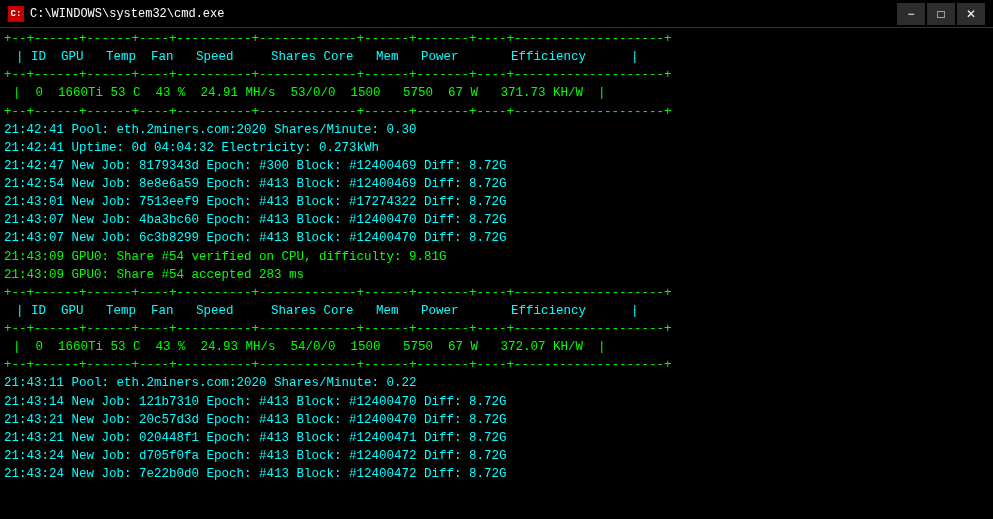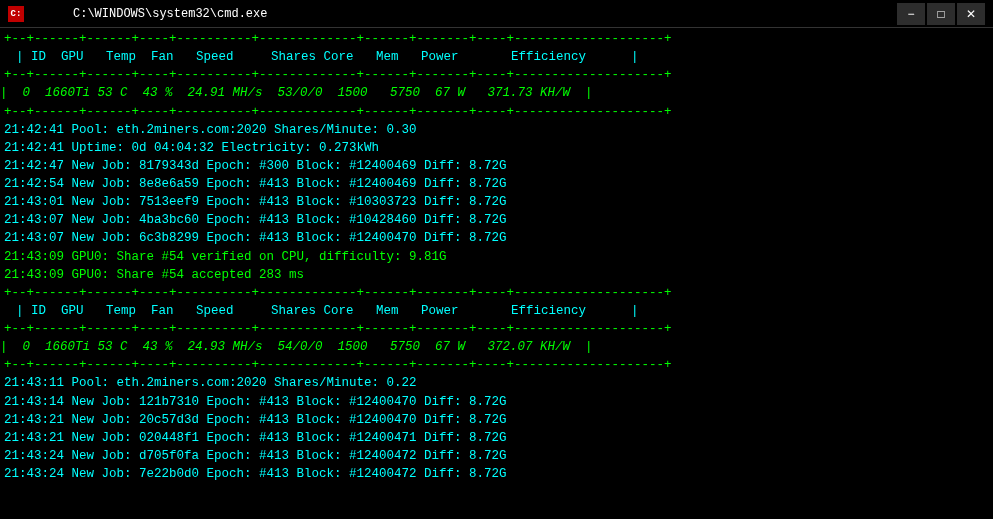--- a/index.html
+++ b/index.html
@@ -36,21 +36,20 @@
       justify-content: center;
       font-size: 9px;
       color: white;
       font-weight: bold;
       flex-shrink: 0;
     }
     .title-bar-text {
       color: #ffffff;
       font-size: 12px;
       flex: 1;
-      margin-left: 43px;
     }
     .title-bar-controls {
       display: flex;
       gap: 2px;
     }
     .title-btn {
       width: 28px;
       height: 22px;
       background: #2d2d2d;
       border: none;
@@ -86,22 +85,21 @@
       padding: 0 4px;
     }
     .line-header {
       color: #00ffff;
       white-space: pre;
       padding: 0 16px;
     }
     .line-data {
       color: #00ff00;
       white-space: pre;
-      padding: 0 0;
-      font-style: italic;
+      padding: 0 13px;
     }
     .line-log {
       color: #00ffff;
       white-space: pre;
       padding: 0 4px;
     }
     .line-share {
       color: #00ff00;
       white-space: pre;
       padding: 0 4px;
@@ -123,22 +121,22 @@
   <div class="content" id="terminal-output">
   <div class="line-separator">+--+------+------+----+----------+-------------+------+-------+----+--------------------+</div>
       <div class="line-header">| ID  GPU   Temp  Fan   Speed     Shares Core   Mem   Power       Efficiency      |</div>
       <div class="line-separator">+--+------+------+----+----------+-------------+------+-------+----+--------------------+</div>
       <div class="line-data">|  0  1660Ti 53 C  43 %  24.91 MH/s  53/0/0  1500   5750  67 W   371.73 KH/W  |</div>
       <div class="line-separator">+--+------+------+----+----------+-------------+------+-------+----+--------------------+</div>
       <div class="line-log">21:42:41 Pool: eth.2miners.com:2020 Shares/Minute: 0.30</div>
       <div class="line-log">21:42:41 Uptime: 0d 04:04:32 Electricity: 0.273kWh</div>
       <div class="line-log">21:42:47 New Job: 8179343d Epoch: #300 Block: #12400469 Diff: 8.72G</div>
       <div class="line-log">21:42:54 New Job: 8e8e6a59 Epoch: #413 Block: #12400469 Diff: 8.72G</div>
-      <div class="line-log">21:43:01 New Job: 7513eef9 Epoch: #413 Block: #10303723 Diff: 8.72G</div>
-      <div class="line-log">21:43:07 New Job: 4ba3bc60 Epoch: #413 Block: #10428460 Diff: 8.72G</div>
+      <div class="line-log">21:43:01 New Job: 7513eef9 Epoch: #413 Block: #17274322 Diff: 8.72G</div>
+      <div class="line-log">21:43:07 New Job: 4ba3bc60 Epoch: #413 Block: #12400470 Diff: 8.72G</div>
       <div class="line-log">21:43:07 New Job: 6c3b8299 Epoch: #413 Block: #12400470 Diff: 8.72G</div>
       <div class="line-share">21:43:09 GPU0: Share #54 verified on CPU, difficulty: 9.81G</div>
       <div class="line-share">21:43:09 GPU0: Share #54 accepted 283 ms</div>
       <div class="line-separator">+--+------+------+----+----------+-------------+------+-------+----+--------------------+</div>
       <div class="line-header">| ID  GPU   Temp  Fan   Speed     Shares Core   Mem   Power       Efficiency      |</div>
       <div class="line-separator">+--+------+------+----+----------+-------------+------+-------+----+--------------------+</div>
       <div class="line-data">|  0  1660Ti 53 C  43 %  24.93 MH/s  54/0/0  1500   5750  67 W   372.07 KH/W  |</div>
       <div class="line-separator">+--+------+------+----+----------+-------------+------+-------+----+--------------------+</div>
       <div class="line-log">21:43:11 Pool: eth.2miners.com:2020 Shares/Minute: 0.22</div>
       <div class="line-log">21:43:14 New Job: 121b7310 Epoch: #413 Block: #12400470 Diff: 8.72G</div>

